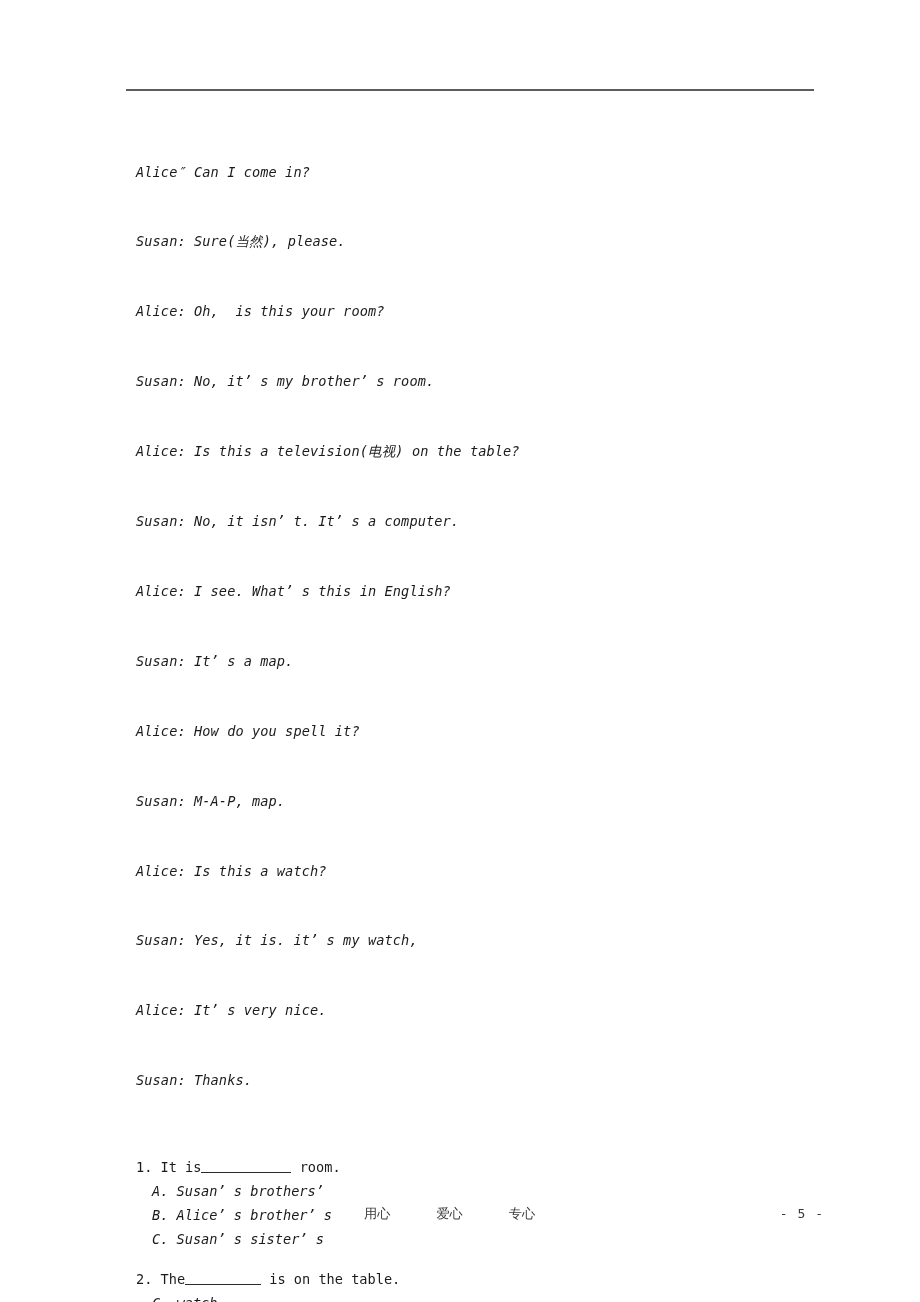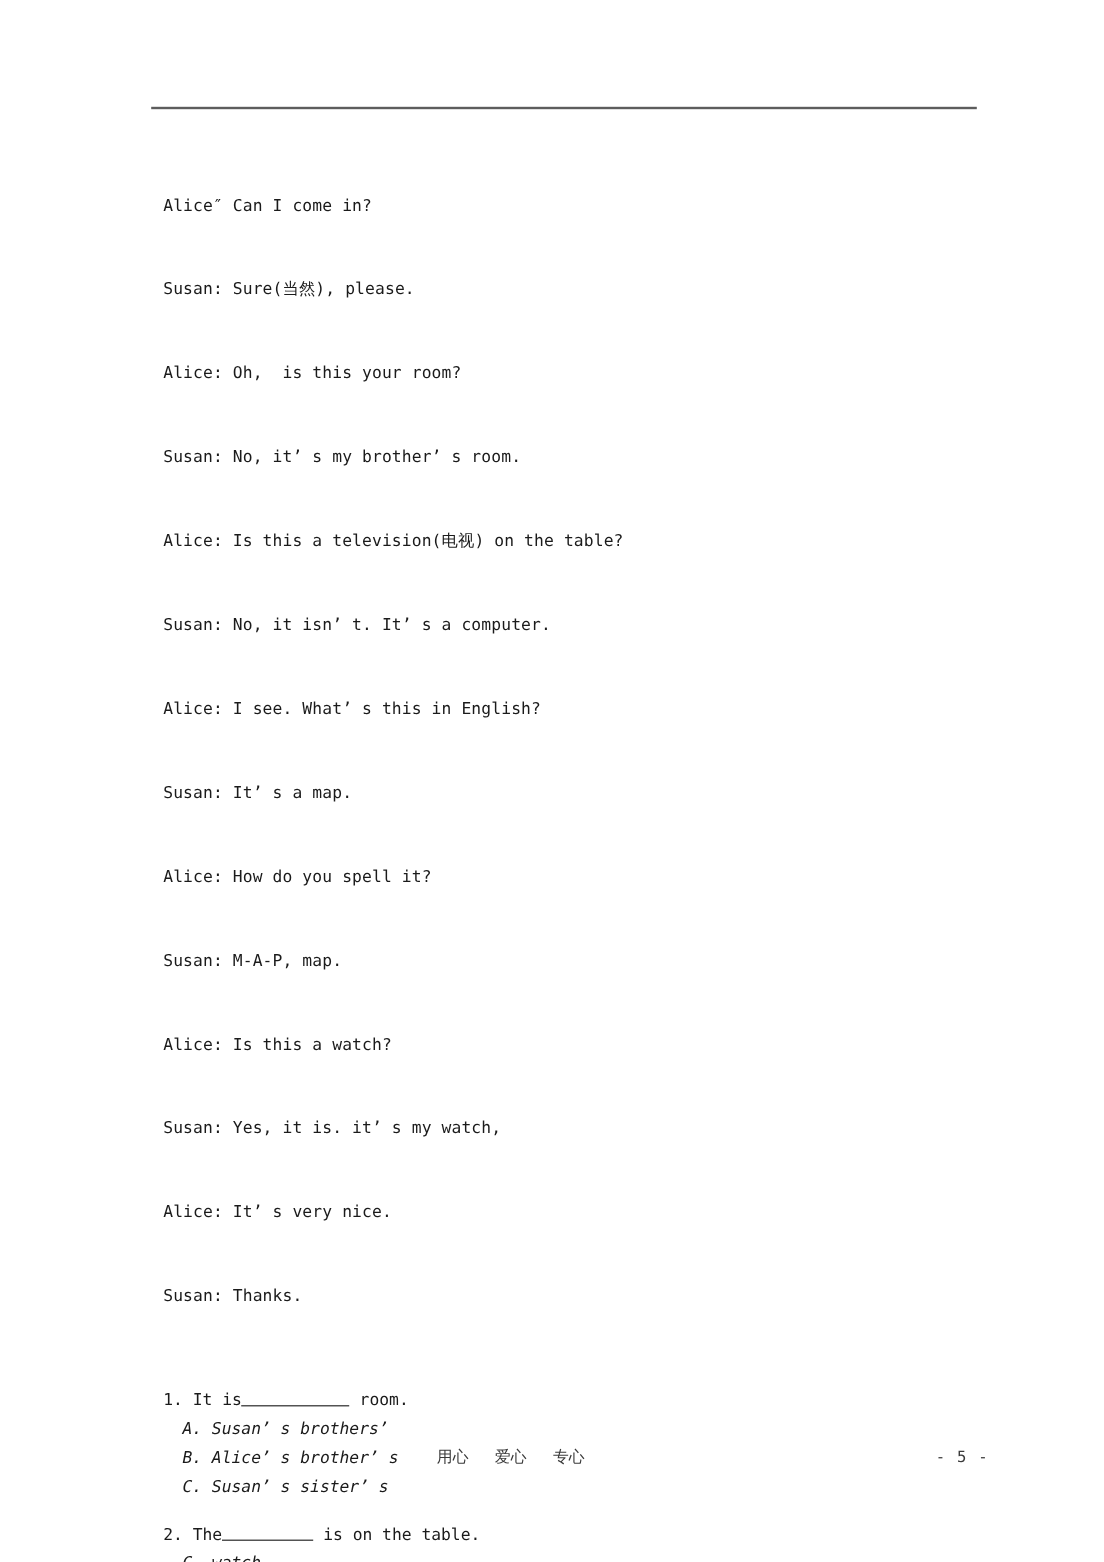--- a/index.html
+++ b/index.html
@@ -40,20 +40,21 @@
 
   
   .dialogue {
     font-size: 13.6px;
     line-height: 23.3px;
     letter-spacing: 0.1px;
     white-space: pre;
   }
   .dialogue .line {
     white-space: pre;
+    font-style: italic;
   }
 
   
   .mc {
     margin-top: 0;
     font-size: 13.6px;
     line-height: 24px;
   }
   .q-stem {
     white-space: pre;
@@ -86,21 +87,21 @@
     top: 1205px;
     width: 688px;
     font-family: "DejaVu Sans", "Liberation Sans", sans-serif;
     font-size: 13.2px;
     color: #3a3a3a;
     display: flex;
     align-items: baseline;
   }
   .footer-motto {
     display: flex;
-    gap: 22px;
+    gap: 46px;
     margin-left: 228px;
   }
   .footer-page {
     margin-left: auto;
     font-family: "DejaVu Sans Mono", "Liberation Mono", monospace;
     font-size: 13px;
     letter-spacing: 1px;
   }
 </style>
 </head>

